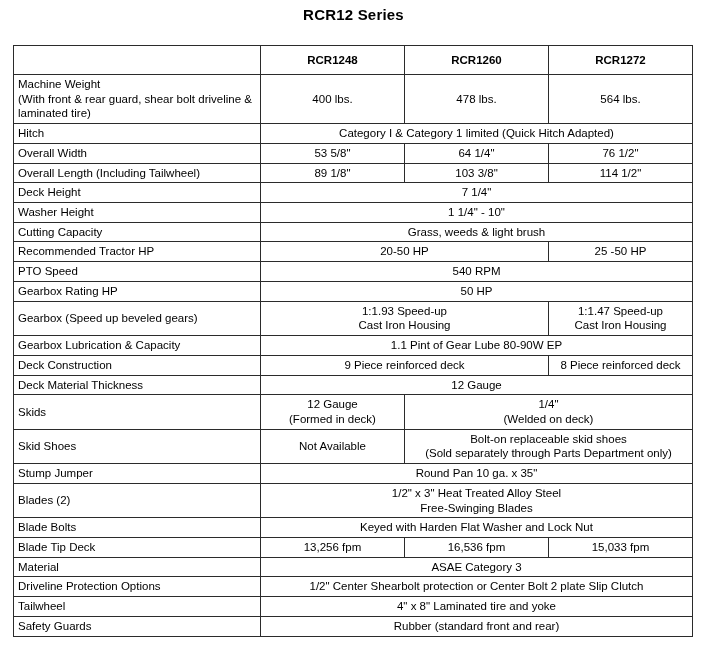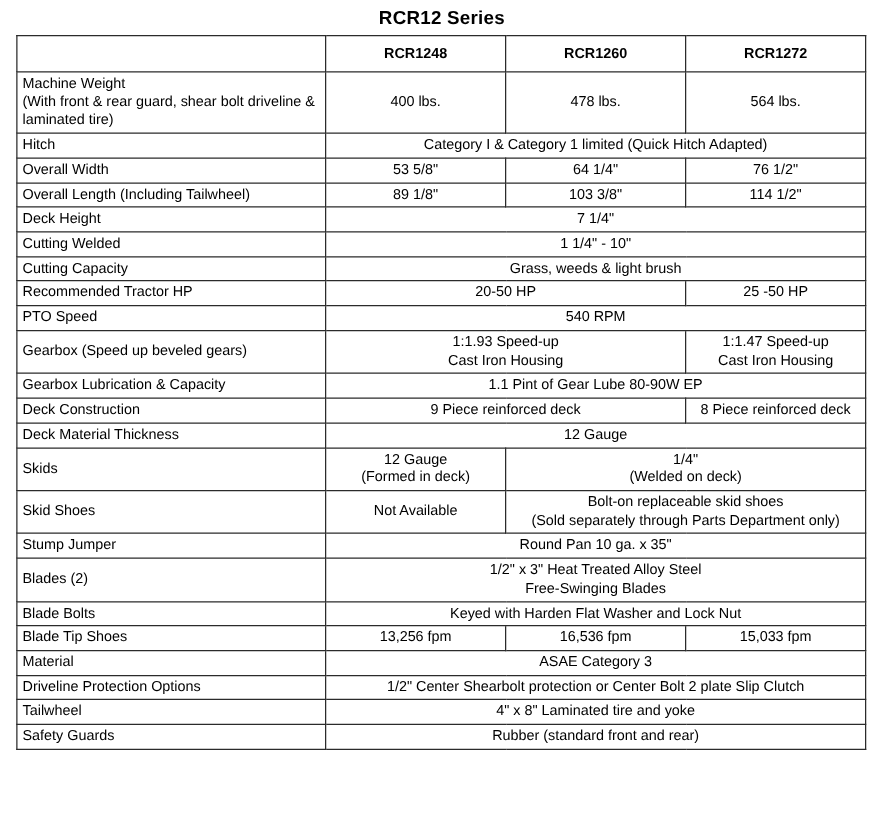--- a/index.html
+++ b/index.html
@@ -19,21 +19,21 @@
     width: 707px;
     height: 670px;
     box-sizing: border-box;
   }
   #doc-title {
     text-align: center;
     font-size: 15px;
     font-weight: bold;
     letter-spacing: 0.2px;
     padding-top: 6px;
-    padding-bottom: 5px;
+    padding-bottom: 22px;
   }
   #spec-table {
     border-collapse: collapse;
     table-layout: fixed;
     width: 679px;
     margin-left: 13px;
     border: 1px solid #6d28d9;
   }
   #spec-table td, #spec-table th {
     border: 1px solid #2b2b2b;
@@ -109,37 +109,41 @@
           <td class="rowlabel">Overall Length (Including Tailwheel)</td>
           <td class="value">89 1/8"</td>
           <td class="value">103 3/8"</td>
           <td class="value">114 1/2"</td>
         </tr>
         <tr>
           <td class="rowlabel">Deck Height</td>
           <td class="value" colspan="3">7 1/4"</td>
         </tr>
         <tr>
-          <td class="rowlabel">Cutting Welded</td>
+          <td class="rowlabel">Washer Height</td>
           <td class="value" colspan="3">1 1/4" - 10"</td>
         </tr>
         <tr>
           <td class="rowlabel">Cutting Capacity</td>
           <td class="value" colspan="3">Grass, weeds &amp; light brush</td>
         </tr>
         <tr>
           <td class="rowlabel">Recommended Tractor HP</td>
           <td class="value" colspan="2">20-50 HP</td>
           <td class="value">25 -50 HP</td>
         </tr>
         <tr>
           <td class="rowlabel">PTO Speed</td>
           <td class="value" colspan="3">540 RPM</td>
         </tr>
         <tr>
+          <td class="rowlabel">Gearbox Rating HP</td>
+          <td class="value" colspan="3">50 HP</td>
+        </tr>
+        <tr>
           <td class="rowlabel">Gearbox (Speed up beveled gears)</td>
           <td class="value" colspan="2">1:1.93 Speed-up<br>Cast Iron Housing</td>
           <td class="value">1:1.47 Speed-up<br>Cast Iron Housing</td>
         </tr>
         <tr>
           <td class="rowlabel">Gearbox Lubrication &amp; Capacity</td>
           <td class="value" colspan="3">1.1 Pint of Gear Lube 80-90W EP</td>
         </tr>
         <tr>
           <td class="rowlabel">Deck Construction</td>
@@ -166,21 +170,21 @@
         </tr>
         <tr>
           <td class="rowlabel">Blades (2)</td>
           <td class="value" colspan="3">1/2" x 3" Heat Treated Alloy Steel<br>Free-Swinging Blades</td>
         </tr>
         <tr>
           <td class="rowlabel">Blade Bolts</td>
           <td class="value" colspan="3">Keyed with Harden Flat Washer and Lock Nut</td>
         </tr>
         <tr>
-          <td class="rowlabel">Blade Tip Shoes</td>
+          <td class="rowlabel">Blade Tip Deck</td>
           <td class="value">13,256 fpm</td>
           <td class="value">16,536 fpm</td>
           <td class="value">15,033 fpm</td>
         </tr>
         <tr>
           <td class="rowlabel">Material</td>
           <td class="value" colspan="3">ASAE Category 3</td>
         </tr>
         <tr>
           <td class="rowlabel">Driveline Protection Options</td>

